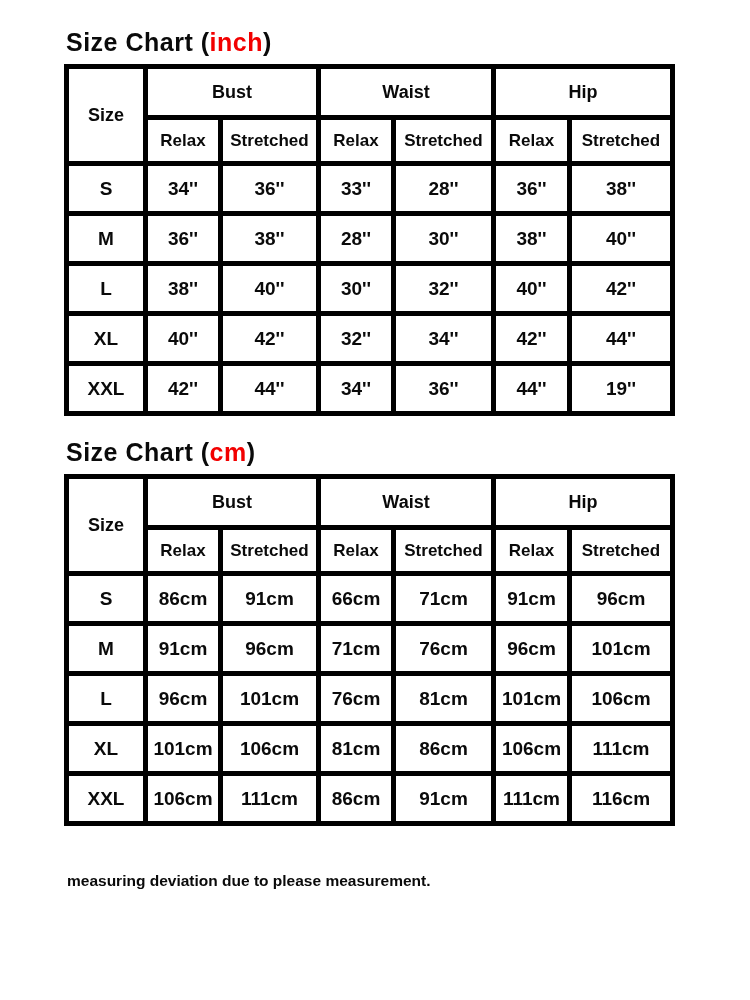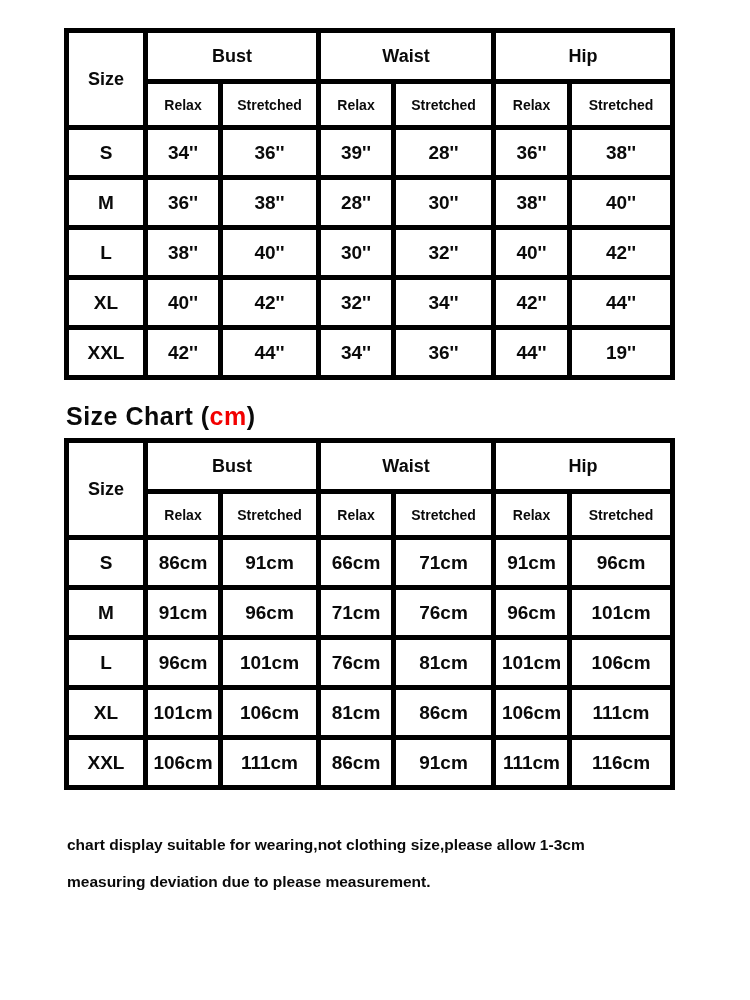--- a/index.html
+++ b/index.html
@@ -39,40 +39,41 @@
   table.size-table td {
     border: 5px solid #000000;
     text-align: center;
     vertical-align: middle;
     font-weight: bold;
     padding: 0;
     overflow: hidden;
     white-space: nowrap;
   }
   tr.group-row td { height: 46px; font-size: 18px; }
-  tr.sub-row td   { height: 41px; font-size: 14px; }
+  tr.sub-row td   { height: 41px; font-size: 17px; }
   tr.data-row td  { height: 45px; font-size: 19px; }
   td.size-head    { font-size: 21px; }
   .note {
     margin: 44px 0 0 3px;
   }
   .note p {
     margin: 0 0 15px 0;
     font-size: 15.5px;
     font-weight: bold;
     line-height: 22px;
     color: #0a0a0a;
   }
 </style>
 </head>
 <body>
 
 <div class="wrap">
 
   <section>
+    <h2 class="chart-title"><span>Size Chart (</span><span class="unit">inch</span><span>)</span></h2>
 
     <table class="size-table">
       <colgroup>
         <col style="width:79px">
           <col style="width:75px">
           <col style="width:98px">
           <col style="width:75px">
           <col style="width:100px">
           <col style="width:76px">
           <col style="width:103px">
@@ -89,21 +90,21 @@
           <td>Stretched</td>
           <td>Relax</td>
           <td>Stretched</td>
           <td>Relax</td>
           <td>Stretched</td>
         </tr>
         <tr class="data-row">
           <td>S</td>
           <td>34''</td>
           <td>36''</td>
-          <td>39''</td>
+          <td>33''</td>
           <td>28''</td>
           <td>36''</td>
           <td>38''</td>
         </tr>
         <tr class="data-row">
           <td>M</td>
           <td>36''</td>
           <td>38''</td>
           <td>28''</td>
           <td>30''</td>
@@ -212,17 +213,16 @@
           <td>86cm</td>
           <td>91cm</td>
           <td>111cm</td>
           <td>116cm</td>
         </tr>
       </tbody>
     </table>
   </section>
 
   <div class="note">
-    <p>chart display suitable for wearing,not clothing size,please allow 1-3cm</p>
     <p>measuring deviation due to please measurement.</p>
   </div>
 
 </div>
 
 </body></html>

